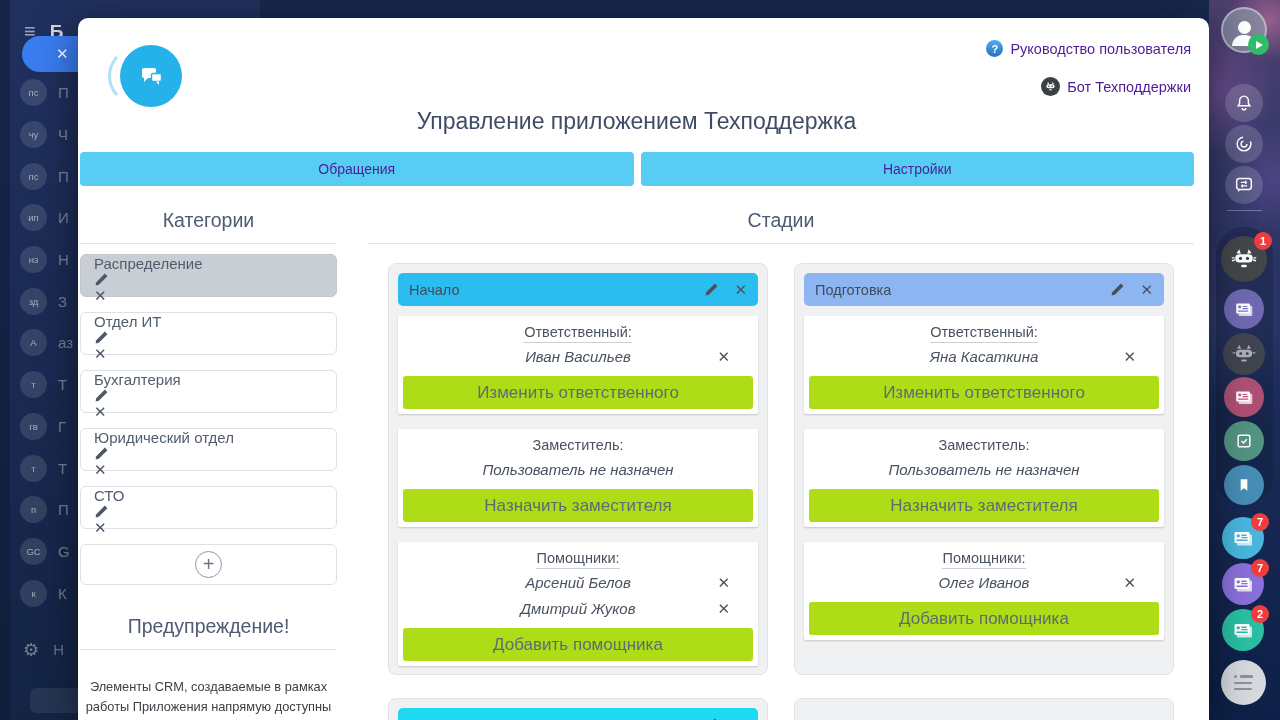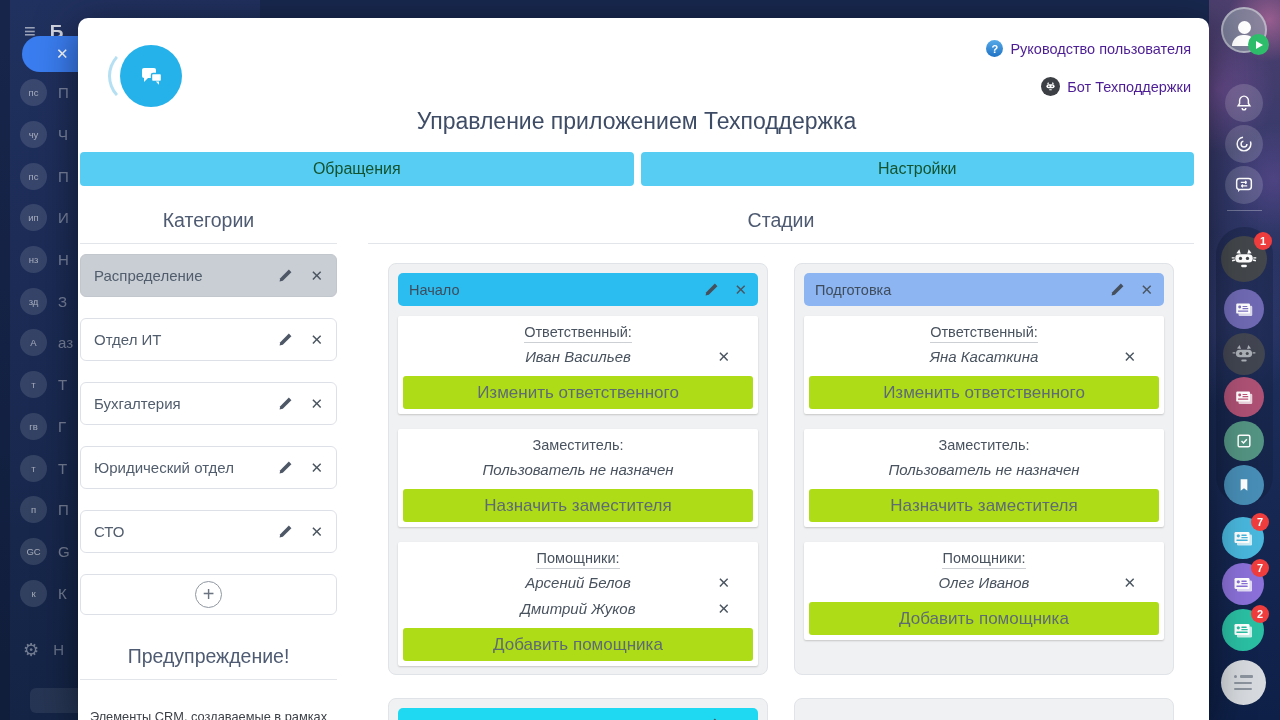--- a/index.html
+++ b/index.html
@@ -68,32 +68,32 @@
   .m-links { position:absolute; top:22px; right:18px; text-align:right; }
   .m-link-row { display:flex; justify-content:flex-end; align-items:center; gap:7px; margin-bottom:20px; }
   .m-link { color:#4c1d95; font-size:14.5px; cursor:pointer; }
   .q-icon { width:17px; height:17px; border-radius:50%; background:linear-gradient(#56aae8,#1f72c4);
             color:#fff; font-size:11px; font-weight:bold; display:flex; align-items:center; justify-content:center; }
   .bot-circle { width:19px; height:19px; border-radius:50%; background:#3c4044; display:flex;
                 align-items:center; justify-content:center; }
   .m-title { position:absolute; top:90px; left:0; right:14px; text-align:center; font-size:23px;
              color:#3e4c66; }
   .tabs { position:absolute; top:134px; left:2px; width:1114px; display:flex; gap:7px; }
-  .tab { flex:1; height:34px; border-radius:4px; background:#57cdf4; color:#14532d; font-size:16px;
+  .tab { flex:1; height:34px; border-radius:4px; background:#57cdf4; color:#4c1d95; font-size:14px;
          display:flex; align-items:center; justify-content:center; cursor:pointer; }
   .tab.active { background:#17b2e2; }
 
   .panel-title { font-size:19.5px; color:#4e5b72; text-align:center; padding:5px 0 11px;
                  border-bottom:1px solid #e2e5ea; }
 
   
   .categories { position:absolute; left:2px; top:186px; width:257px; }
   .cat-list { margin-top:10px; }
-  .cat-item { display:flex; align-items:center; height:43px; border:1px solid #dde1e7; border-radius:6px;
-              background:#fff; margin-bottom:21px; padding:0 13px; cursor:pointer; }
+  .cat-item { display:flex; align-items:flex-start; height:43px; border:1px solid #dde1e7; border-radius:6px;
+              background:#fff; margin-bottom:15px; padding:0 13px; cursor:pointer;flex-direction:column; }
   .cat-item.selected { background:#c9ced4; border-color:#c2c7cd; }
   .cat-name { flex:1; font-size:15px; color:#515d6d; }
   .icon-btn { cursor:pointer; display:flex; align-items:center; }
   .x-glyph { font-size:15px; font-weight:bold; color:#4b5560; font-family:"DejaVu Sans",sans-serif; }
   .cat-item .edit { margin-right:17px; }
   .cat-add { height:41px; border:1px solid #dde1e7; border-radius:6px; background:#fff; display:flex;
              align-items:center; justify-content:center; cursor:pointer; }
   .plus-circle { width:27px; height:27px; border-radius:50%; border:1px solid #8f97a1; color:#6b7480;
                  font-size:20px; font-weight:300; display:flex; align-items:center; justify-content:center;
                  line-height:1; padding-bottom:2px; }

